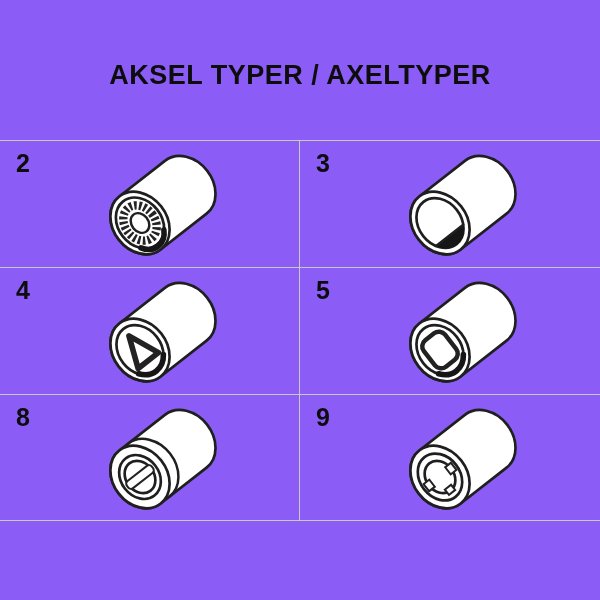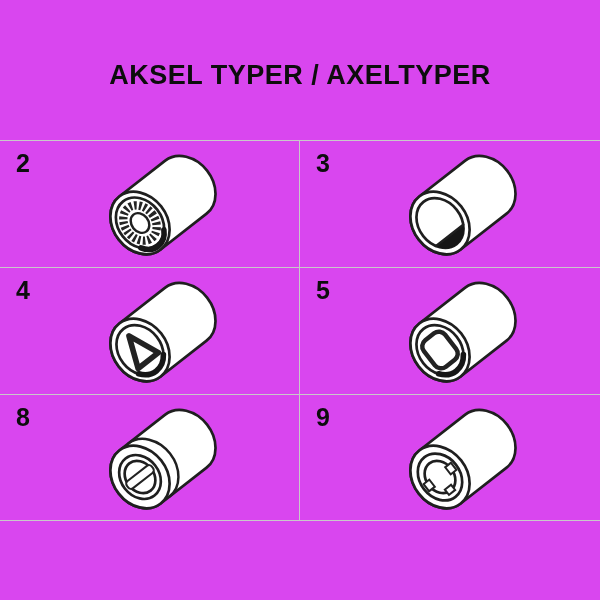--- a/index.html
+++ b/index.html
@@ -1,17 +1,17 @@
 <!DOCTYPE html>
 <html><head>
 <meta charset="utf-8">
 <style>
   html,body{margin:0;padding:0;background:#fff;}
   .page{
-    width:600px;height:600px;position:relative;background:#d946ef;
+    width:600px;height:600px;position:relative;background:#8b5cf6;
     font-family:"Liberation Sans",sans-serif;color:#111;overflow:hidden;
   }
   .title{
     position:absolute;top:60px;left:0;width:600px;text-align:center;
     font-size:27px;font-weight:bold;letter-spacing:0.5px;margin:0;color:#0d0d0d;
   }
   .grid{
     position:absolute;top:140px;left:0;width:600px;
     display:grid;grid-template-columns:300px 300px;grid-auto-rows:127px;
   }

